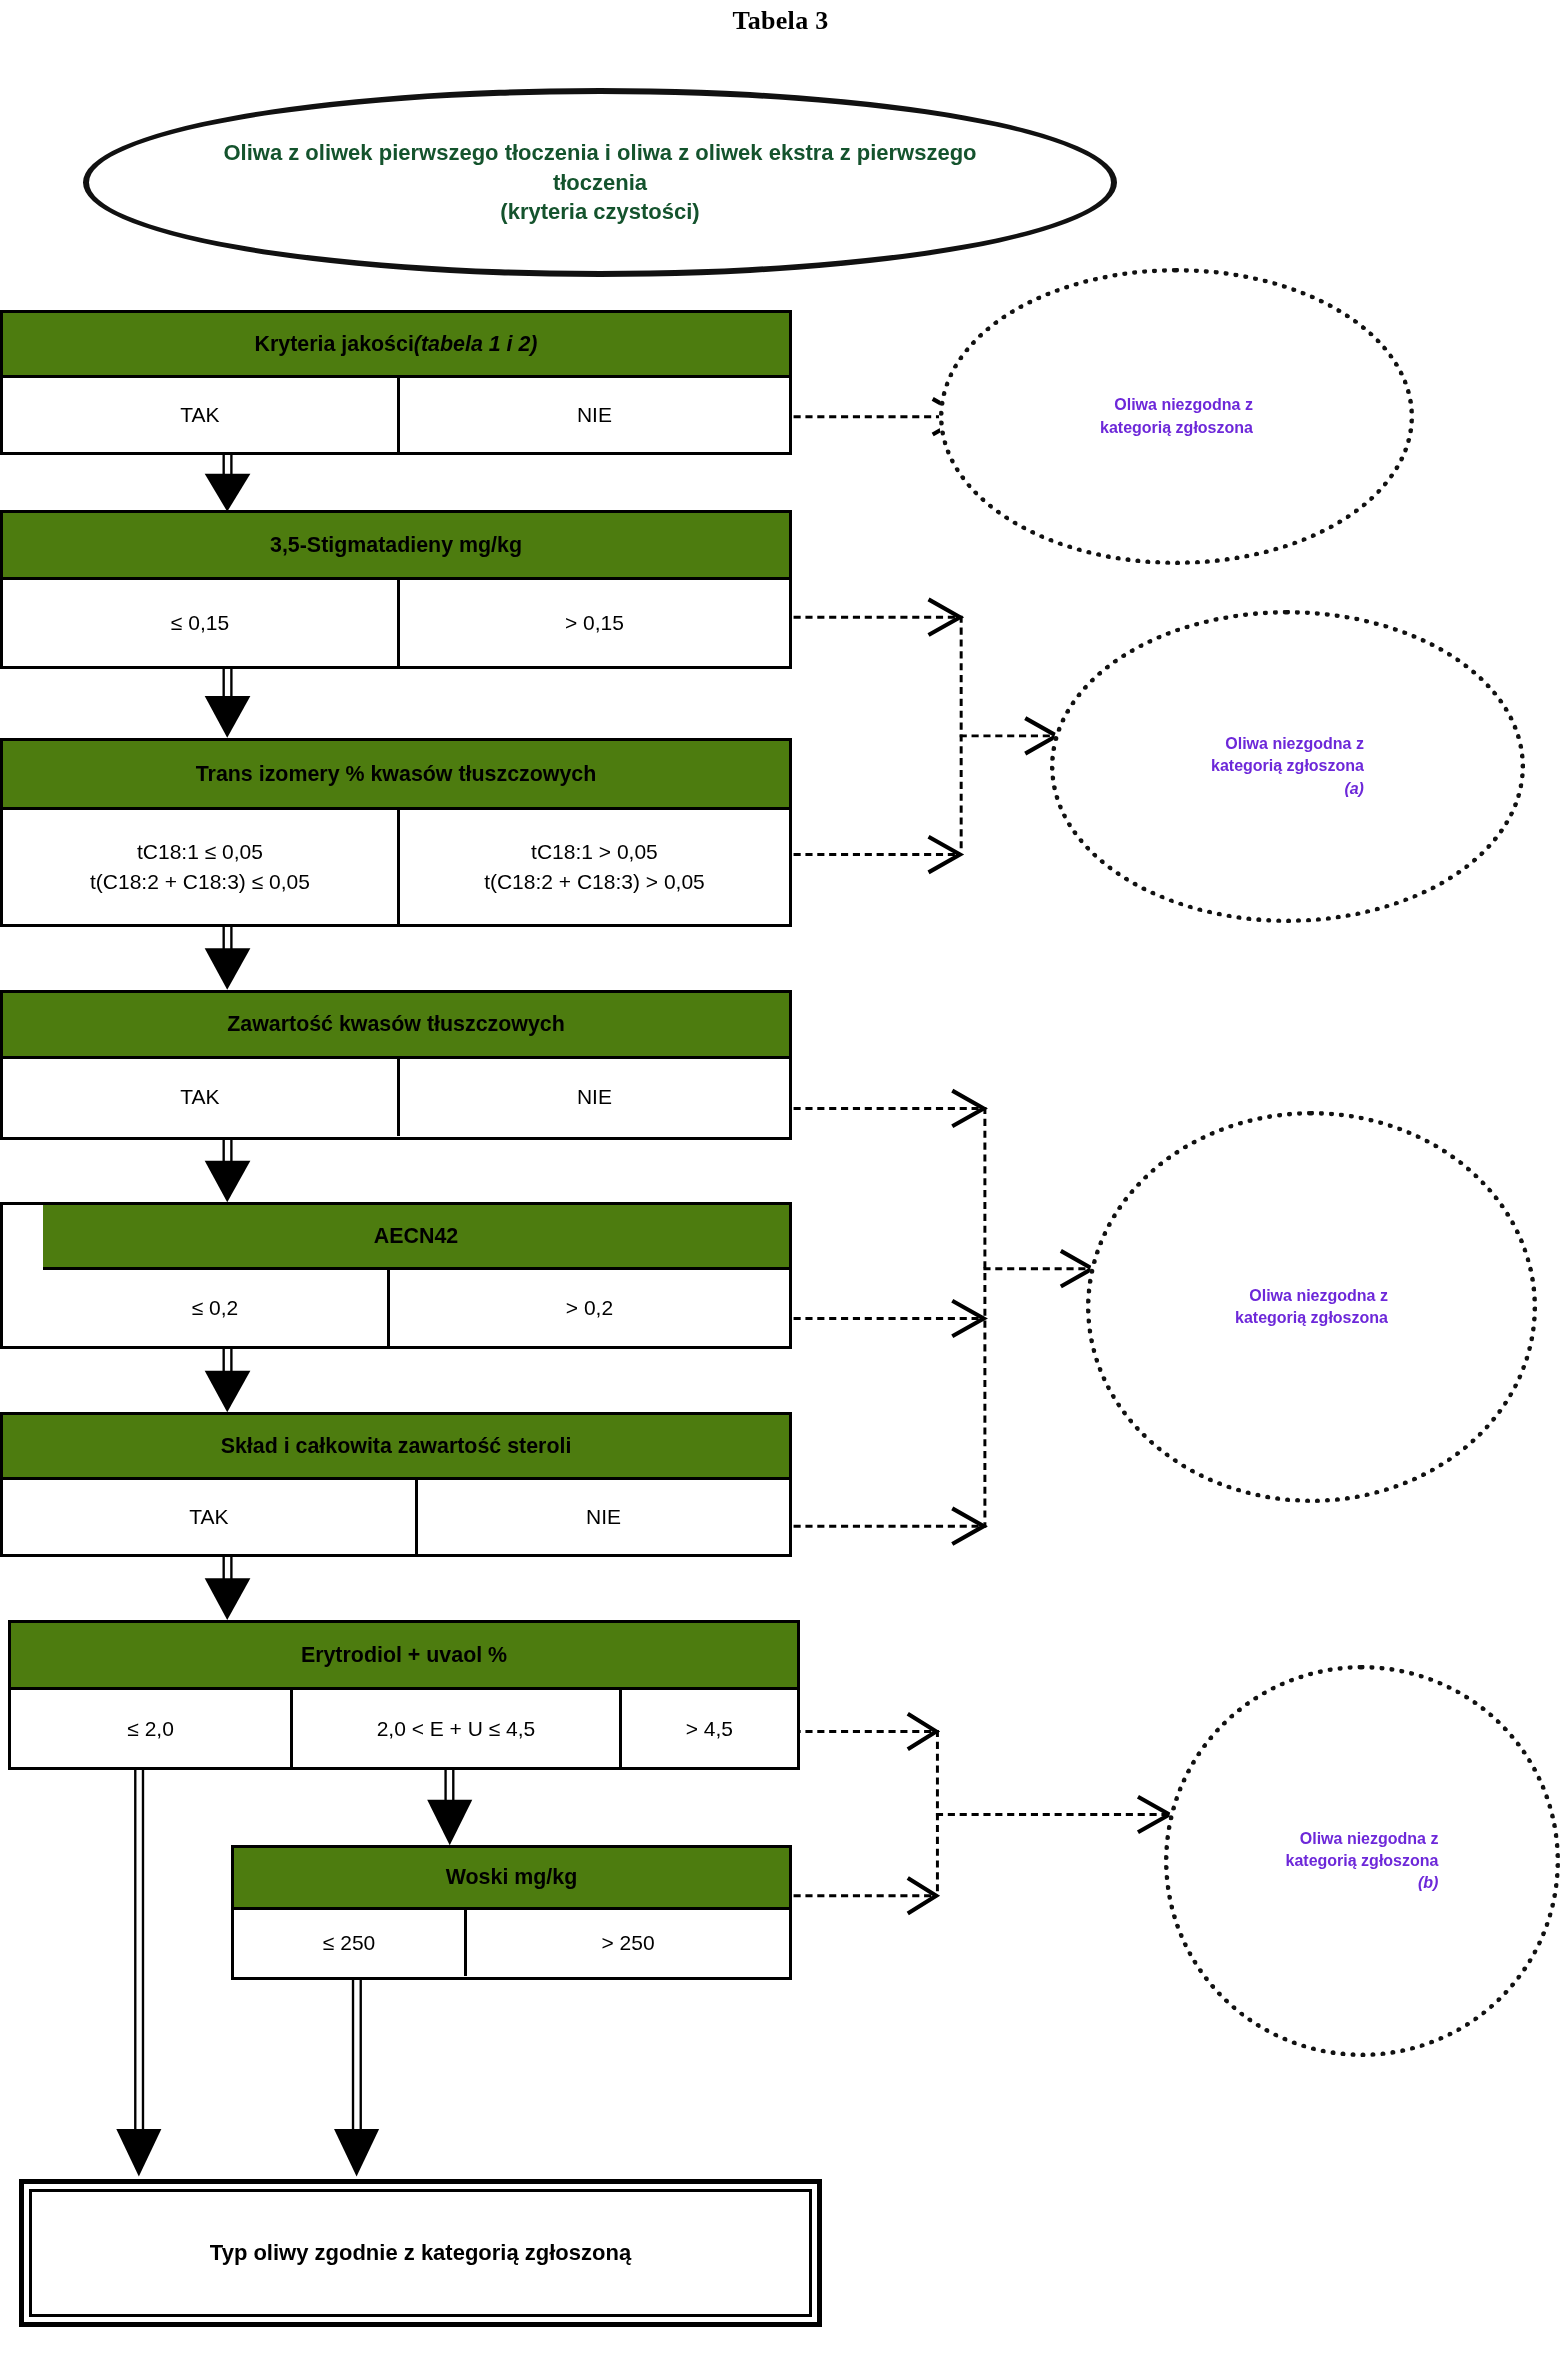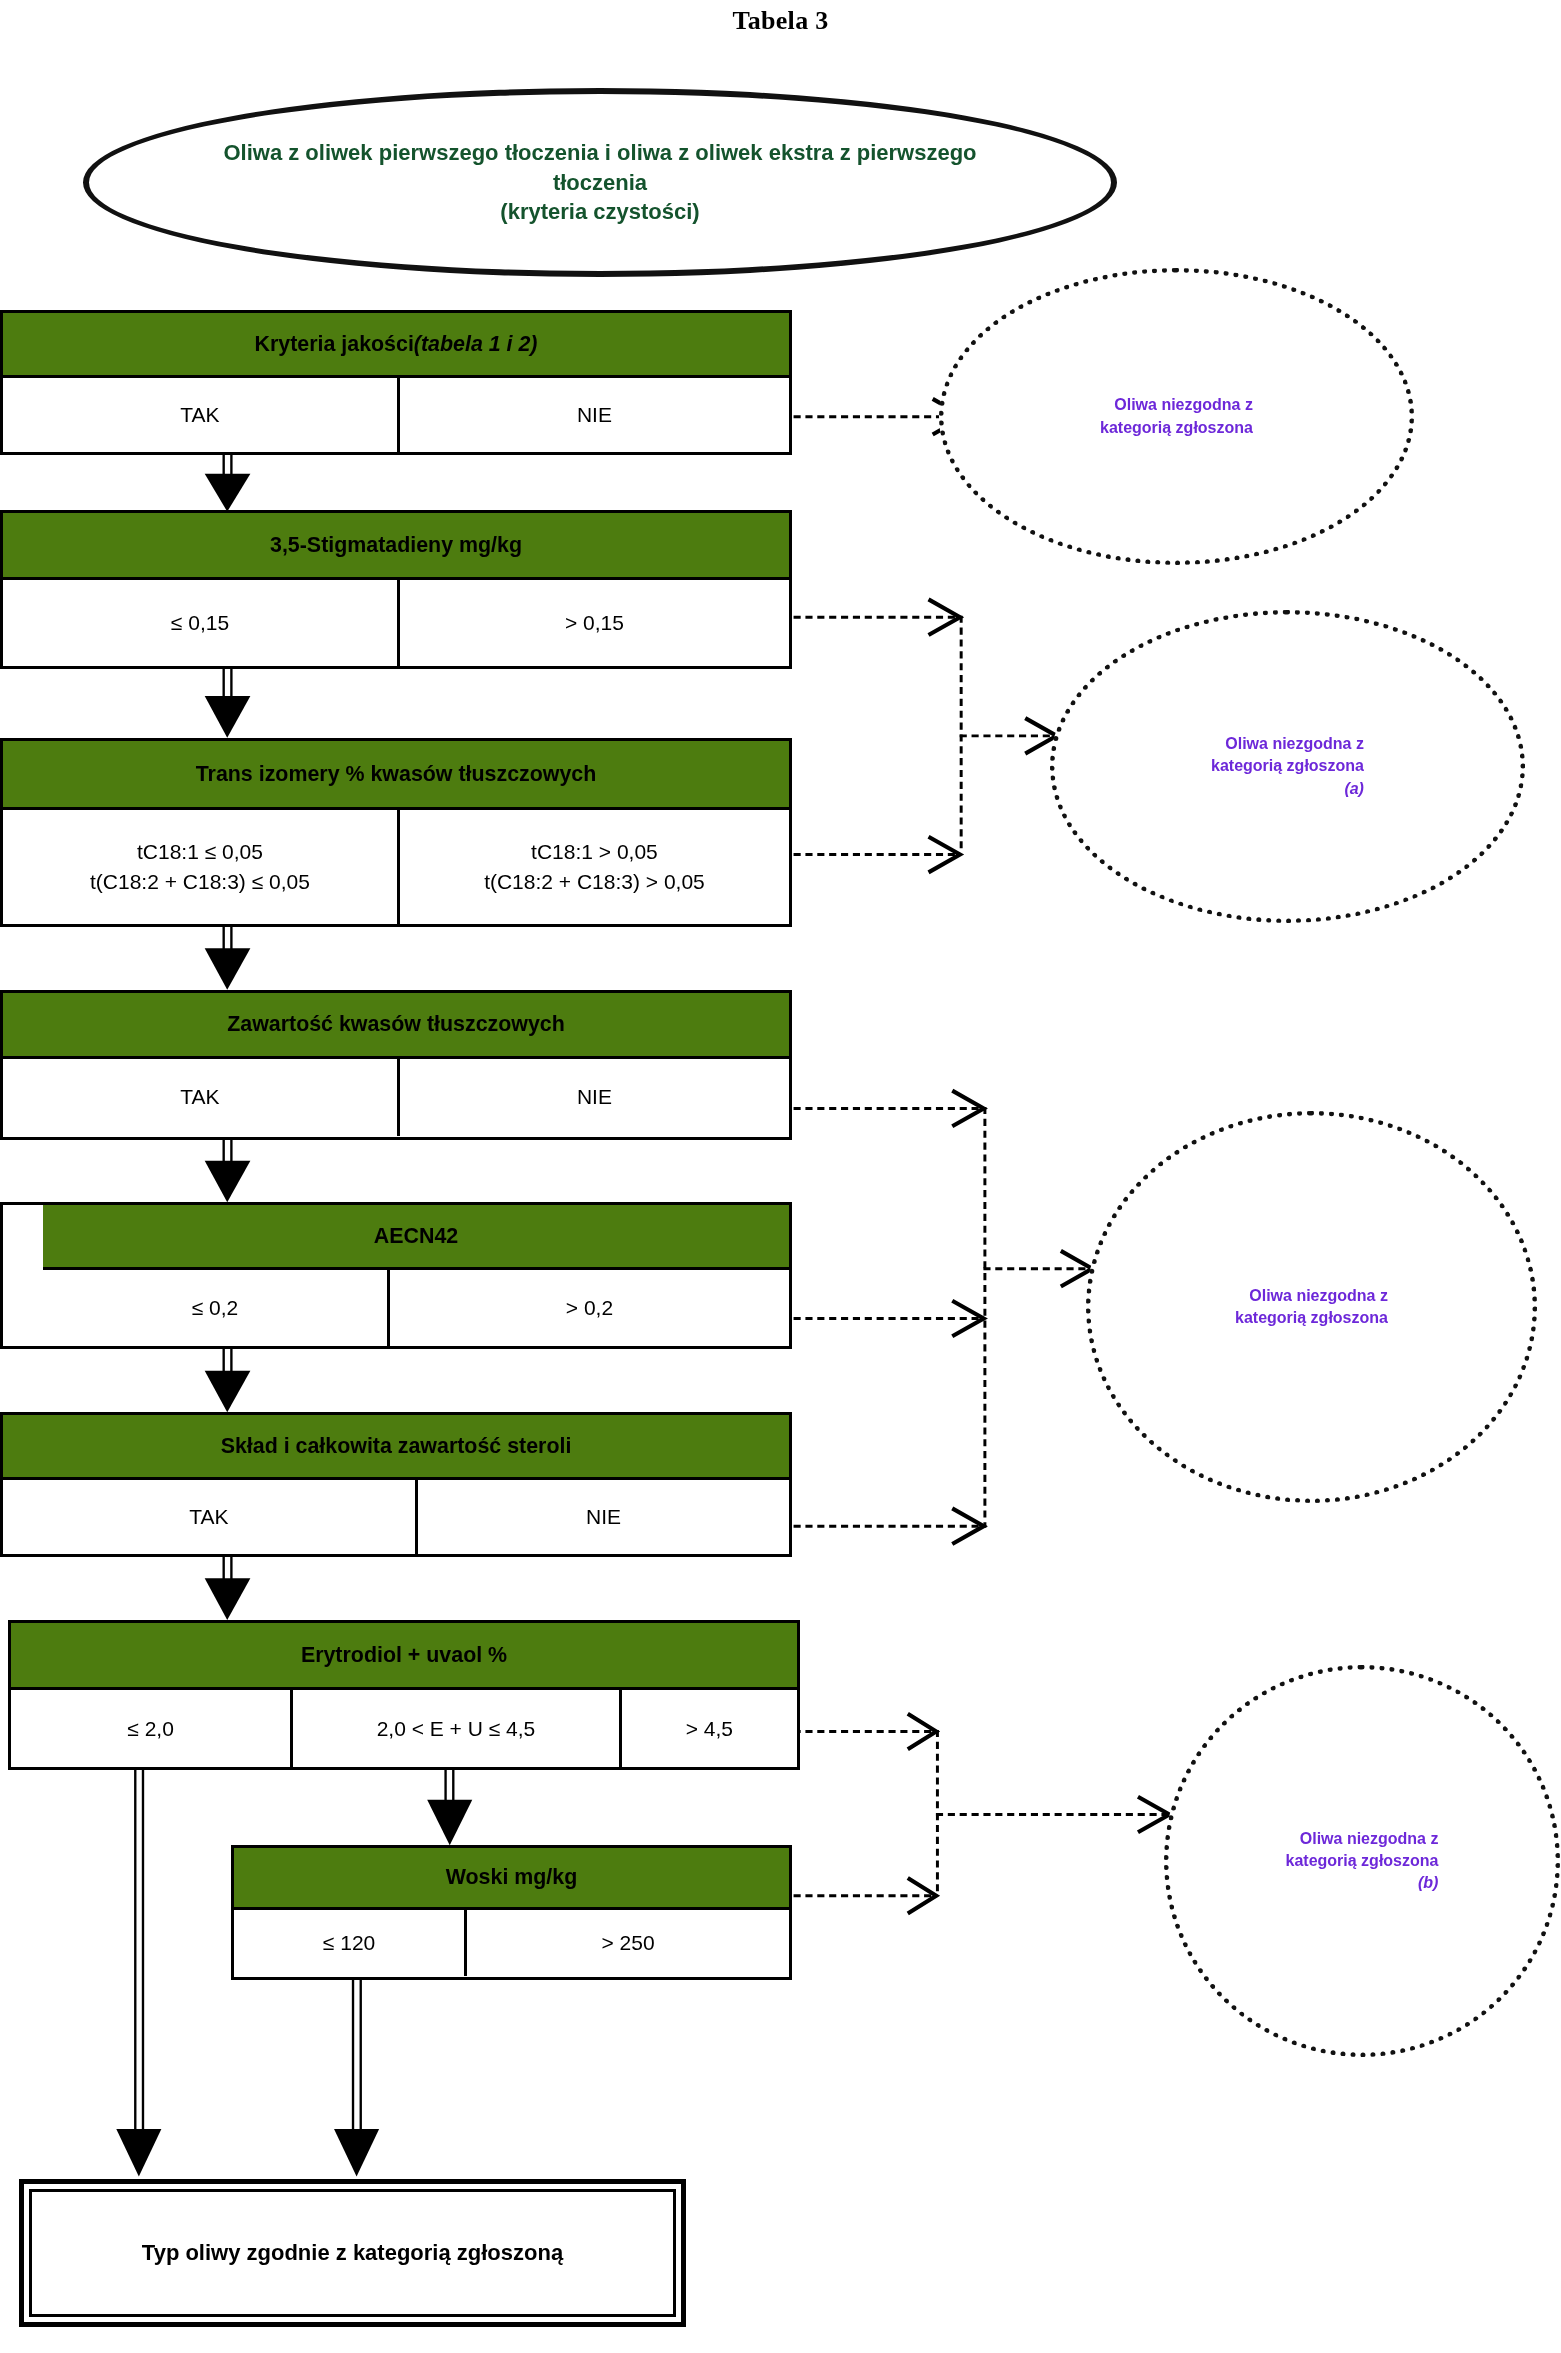--- a/index.html
+++ b/index.html
@@ -340,21 +340,21 @@
       <div class="cell" style="width:41.8%;">2,0 &lt; E + U ≤ 4,5</div>
       <div class="cell" style="width:22.3%;">&gt; 4,5</div>
     </div>
   </div>
 
   <div class="dbox" style="left:231px; top:1845px; width:561px; height:135px;">
     <div class="head" style="height:62px;">
       <span>Woski mg/kg</span>
     </div>
     <div class="cells" style="height:66px;">
-      <div class="cell" style="width:42%;">≤ 120</div>
+      <div class="cell" style="width:42%;">≤ 250</div>
       <div class="cell" style="width:58%;">&gt; 250</div>
     </div>
   </div>
 
   <div class="out-ellipse" style="left:939px; top:268px; width:475px; height:297px;">
     <div class="txt">
       <div>Oliwa niezgodna z</div>
       <div>kategorią zgłoszona</div>
     </div>
   </div>
@@ -375,18 +375,18 @@
   </div>
 
   <div class="out-ellipse" style="left:1164px; top:1665px; width:396px; height:392px;">
     <div class="txt">
       <div>Oliwa niezgodna z</div>
       <div>kategorią zgłoszona</div>
       <div class="note">(b)</div>
     </div>
   </div>
 
-  <div class="tbox" style="left:19px; top:2179px; width:667px; height:148px;">
+  <div class="tbox" style="left:19px; top:2179px; width:803px; height:148px;">
     <div class="inner">Typ oliwy zgodnie z kategorią zgłoszoną</div>
   </div>
 
 </div>
 
 
 </body></html>

